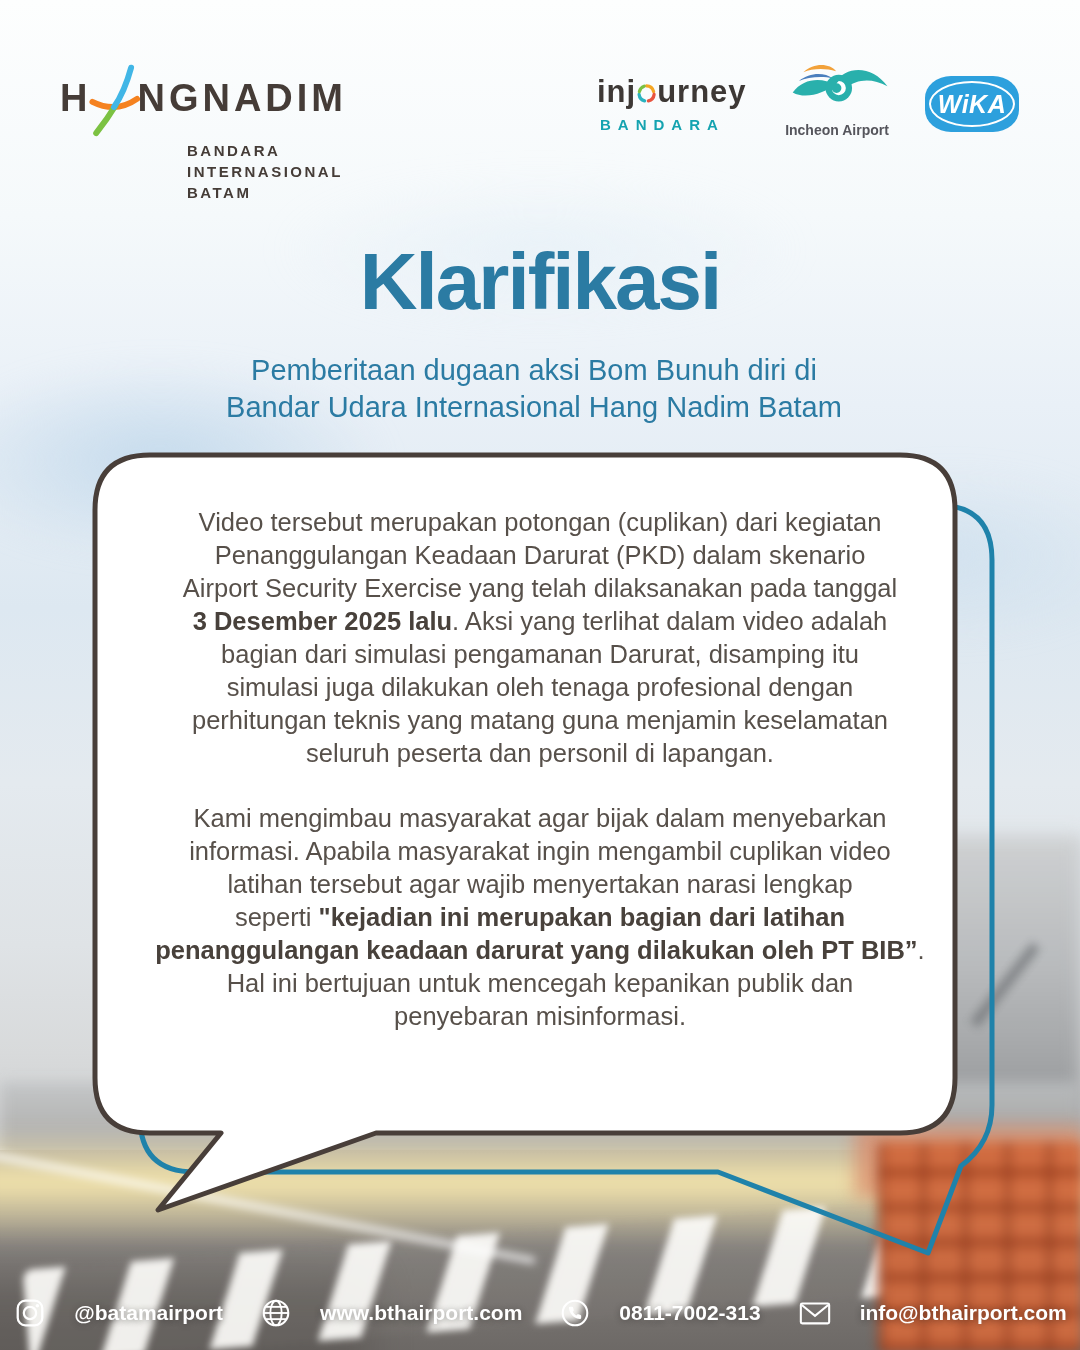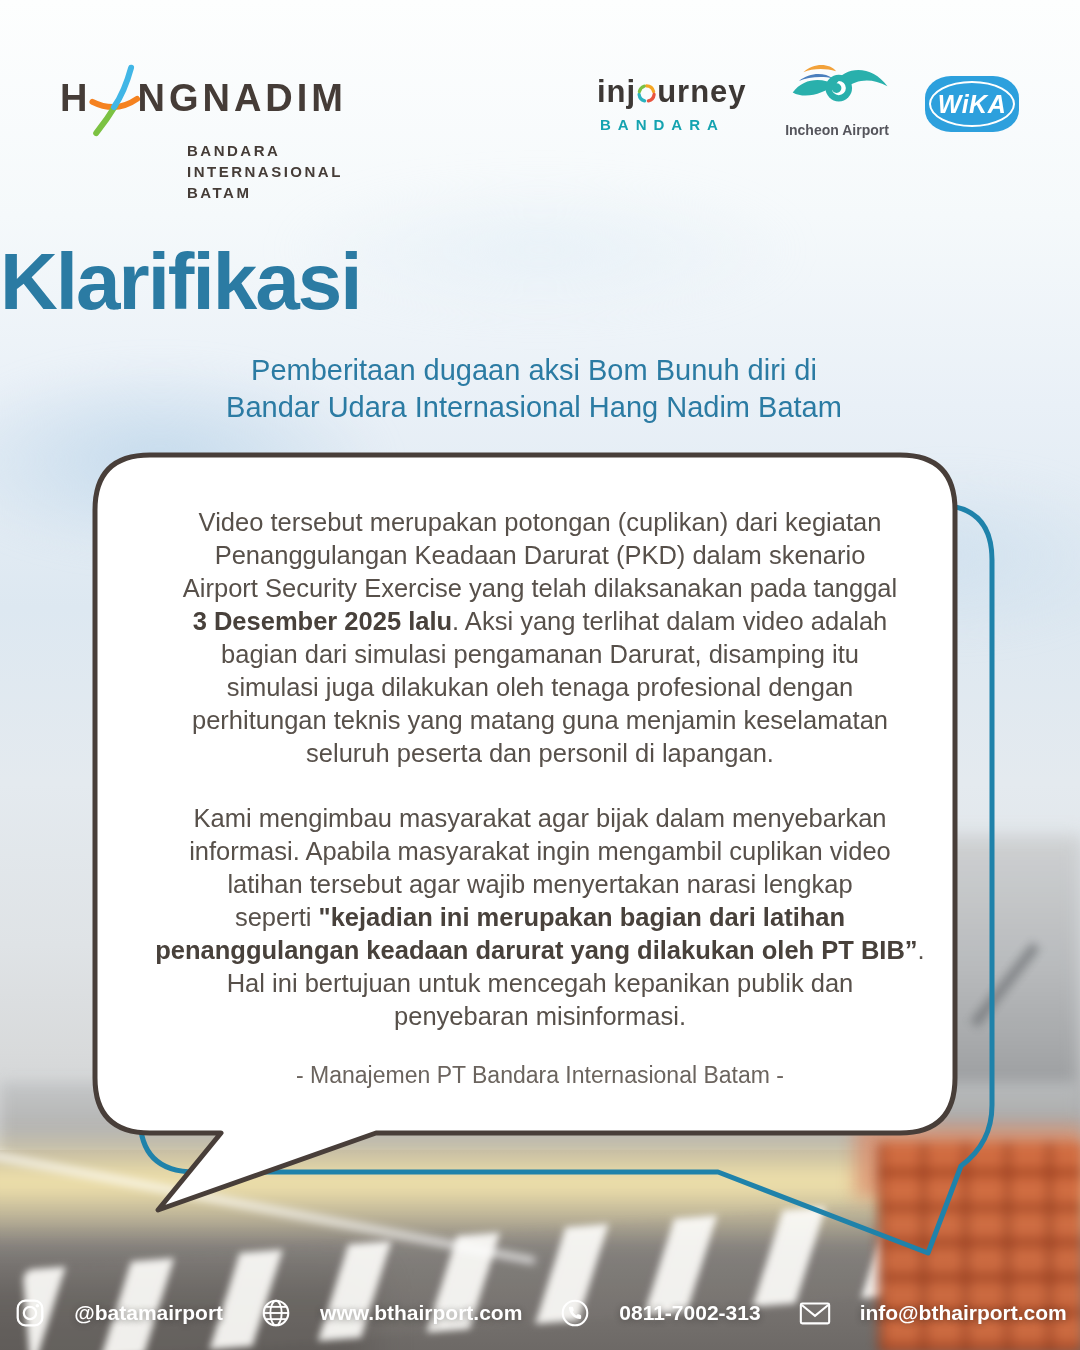--- a/index.html
+++ b/index.html
@@ -44,21 +44,21 @@
   .ij-o{width:19px;height:19px;margin:3px 1px 0;}
   .ij-sub{margin-top:6px;margin-left:3px;font-size:15px;font-weight:700;letter-spacing:7px;color:var(--injourney-teal);}
   .incheon{position:absolute;left:778px;top:58px;display:flex;flex-direction:column;align-items:center;}
   .ic-bird{width:118px;height:62px;}
   .ic-label{margin-top:2px;font-size:14px;font-weight:700;color:#55555c;}
   .wika{position:absolute;left:925px;top:76px;width:94px;height:56px;background:var(--wika-blue);border-radius:26px/22px;display:flex;align-items:center;justify-content:center;}
   .wika-ring{position:absolute;inset:5px 4px;border:2.5px solid #fff;border-radius:50%;}
   .wika-label{position:relative;color:#fff;font-size:25px;font-weight:900;font-style:italic;letter-spacing:.5px;}
 
   
-  .title{position:absolute;left:0;right:0;top:236px;z-index:3;text-align:left;
+  .title{position:absolute;left:0;right:0;top:236px;z-index:3;text-align:center;
          font-size:80px;font-weight:700;letter-spacing:-2px;color:var(--teal);}
   .subtitle{position:absolute;left:0;right:12px;top:352px;z-index:3;text-align:center;
             font-size:29px;font-weight:500;line-height:37px;color:var(--teal);}
 
   
   .bubbles{position:absolute;inset:0;z-index:2;}
   .bubble-text{position:absolute;left:110px;top:506px;width:860px;z-index:3;text-align:center;
                font-size:25.5px;line-height:33px;color:var(--text);}
   .tline{white-space:nowrap;}
   .bseg{font-weight:700;color:var(--text-bold);}
@@ -169,21 +169,20 @@
       </div>
     <div class="para2">
         <div class="tline"><span>Kami mengimbau masyarakat agar bijak dalam menyebarkan</span></div>
         <div class="tline"><span>informasi. Apabila masyarakat ingin mengambil cuplikan video</span></div>
         <div class="tline"><span>latihan tersebut agar wajib menyertakan narasi lengkap</span></div>
         <div class="tline"><span>seperti </span><span class="bseg">"kejadian ini merupakan bagian dari latihan</span></div>
         <div class="tline"><span class="bseg">penanggulangan keadaan darurat yang dilakukan oleh PT BIB”</span><span>.</span></div>
         <div class="tline"><span>Hal ini bertujuan untuk mencegah kepanikan publik dan</span></div>
         <div class="tline"><span>penyebaran misinformasi.</span></div>
       </div>
-    <div class="signature">- Manajemen PT Bandara Internasional Batam -</div>
   </div>
 
   <div class="footer">
 
     <div class="contact">
       <svg width="34" height="34" viewBox="0 0 36 36">
         <rect x="5" y="5" width="26" height="26" rx="8" fill="none" stroke="#fff" stroke-width="2.4"></rect>
         <circle cx="18" cy="18" r="6.5" fill="none" stroke="#fff" stroke-width="2.4"></circle>
         <circle cx="25.8" cy="10.4" r="1.9" fill="#fff"></circle>
       </svg>

